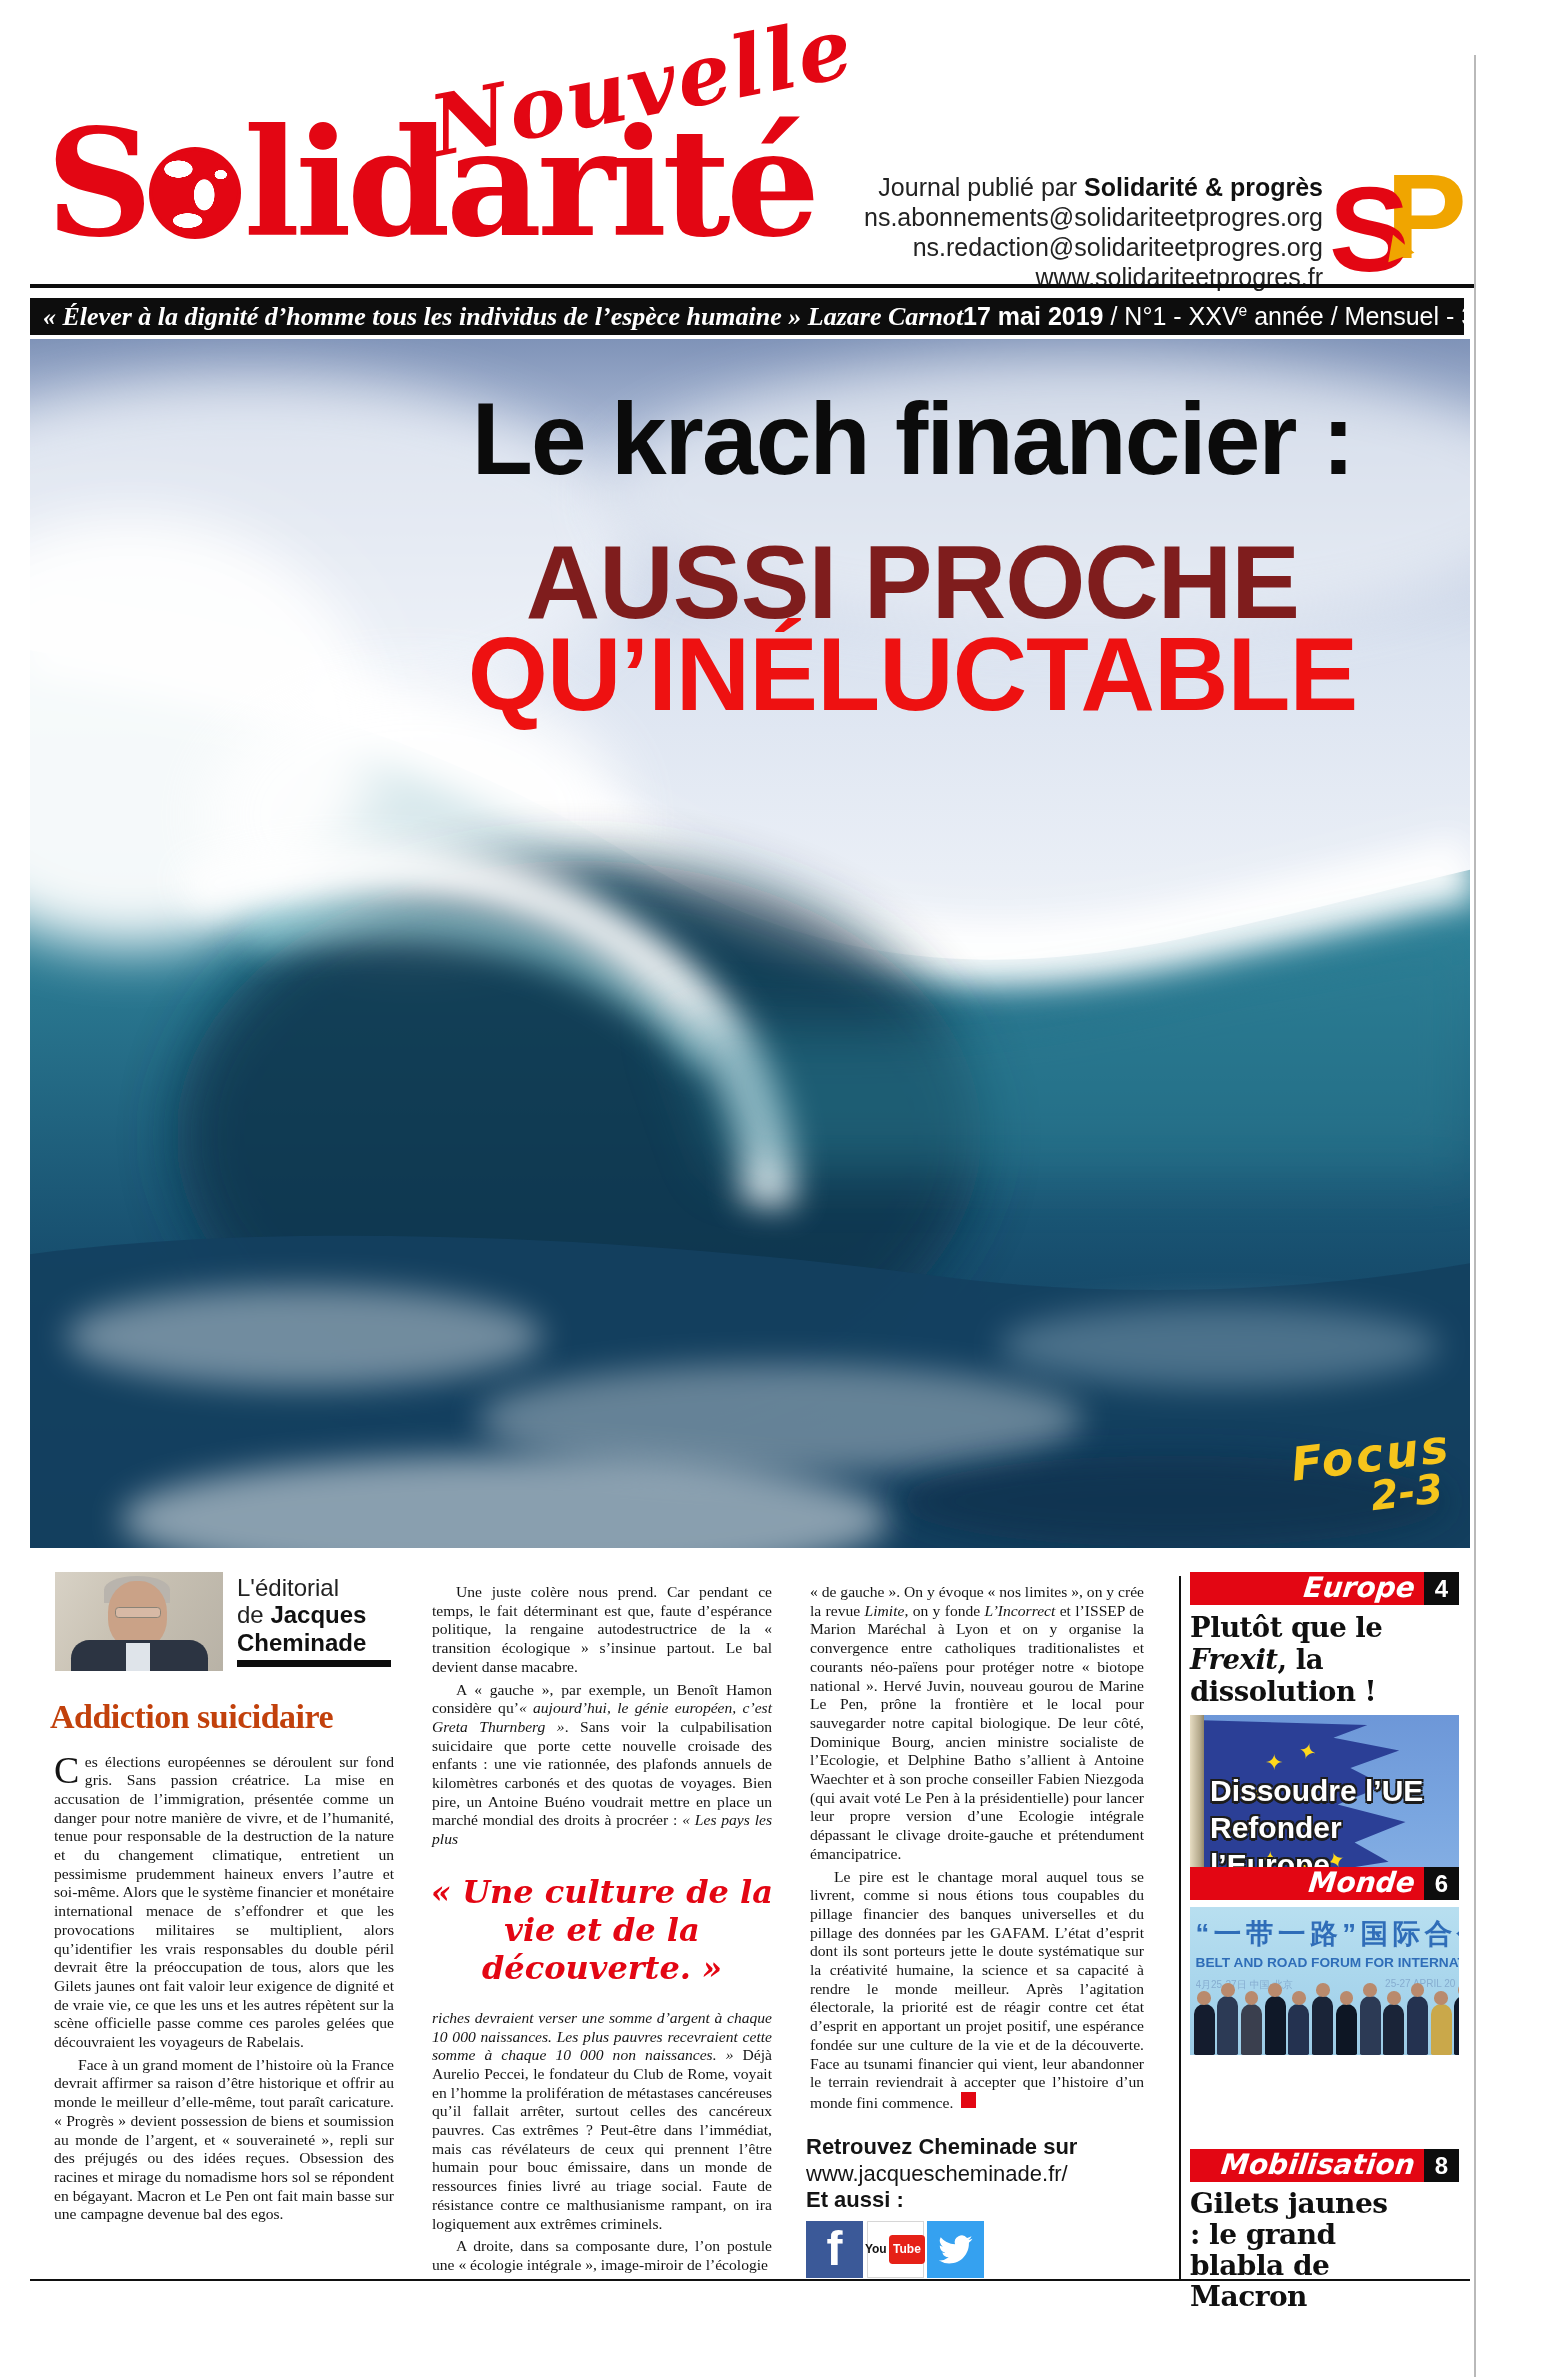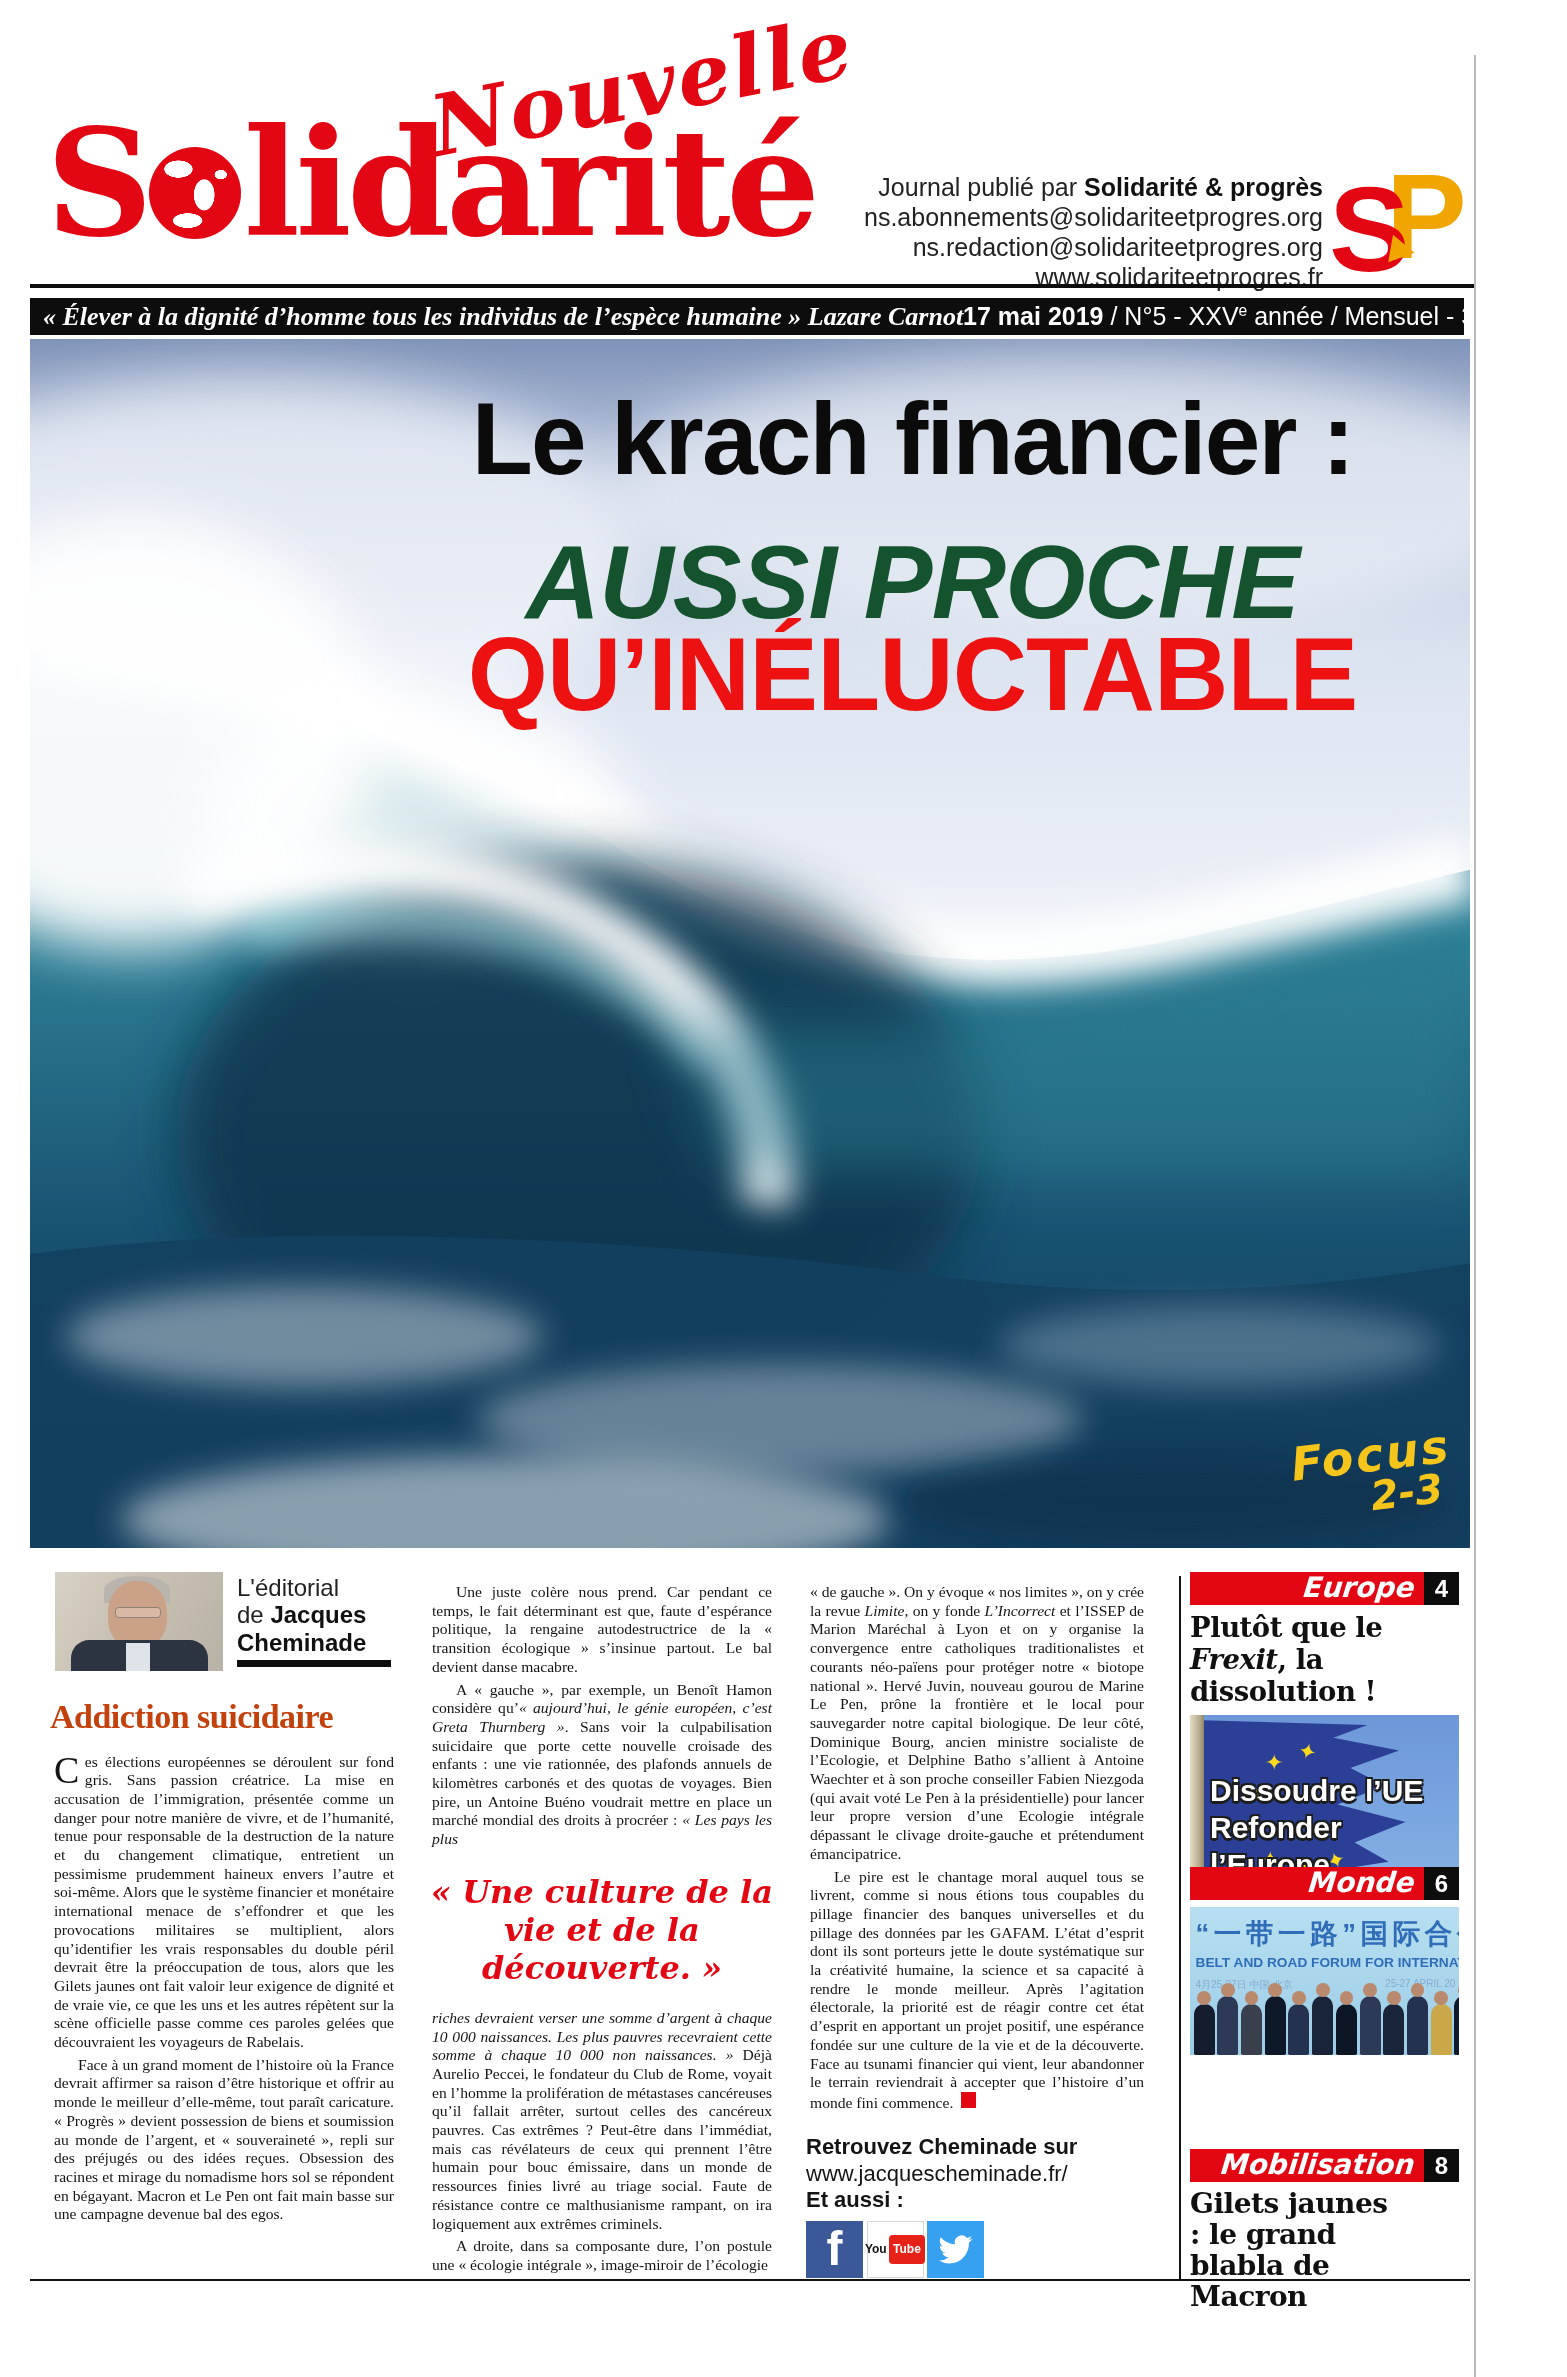--- a/index.html
+++ b/index.html
@@ -39,22 +39,22 @@
   .tag-issue{color:#fff;font-size:25px;padding-right:14.6px;white-space:nowrap;}
   .tag-issue b{font-weight:bold;}
   .tag-issue sup{font-size:15.6px;}
 
   
   .hero{position:absolute;left:30px;top:339px;width:1440px;height:1209px;overflow:hidden;background:#cfd9ea;}
   .hero svg{position:absolute;left:0;top:0;width:100%;height:100%;}
   .hero-headline{position:absolute;left:361px;top:44px;width:1043px;text-align:center;}
   .hl-black{font-size:102px;line-height:112px;font-weight:bold;color:#0b0b0b;
     letter-spacing:-1.8px;transform:scaleX(.98);white-space:nowrap;}
-  .hl-red{font-size:103px;line-height:92px;font-weight:bold;color:#14532d;
-    letter-spacing:-0.9px;margin-top:42px;white-space:nowrap;font-style:italic;}
+  .hl-red{font-size:103px;line-height:92px;font-weight:bold;color:#7f1d1d;
+    letter-spacing:-0.9px;margin-top:42px;white-space:nowrap;}
   .hl-red2{font-size:103px;line-height:92px;font-weight:bold;color:#ee1111;letter-spacing:-0.9px;white-space:nowrap;}
   .focus{position:absolute;right:16.5px;bottom:33px;color:#f6c51c;
     font-family:"DejaVu Sans",sans-serif;font-style:italic;font-weight:bold;
     transform:rotate(-7deg);text-align:right;}
   .focus .f1{font-size:46px;line-height:46px;letter-spacing:2.7px;}
   .focus .f2{font-size:40px;line-height:37px;padding-right:13px;}
 
   
   .col{position:absolute;width:348px;font-family:"Liberation Serif",serif;
     font-size:15.6px;line-height:18.7px;text-align:justify;color:#141414;}
@@ -153,21 +153,21 @@
 
   <div class="sp-logo">
     <span class="p">P</span>
     <span class="s">S</span>
     <span class="arrow"></span>
   </div>
 
   <div class="top-rule"></div>
   <div class="tag-bar">
     <span class="tag-quote">« Élever à la dignité d’homme tous les individus de l’espèce humaine » Lazare Carnot</span>
-    <span class="tag-issue"><b>17 mai 2019</b><span> / N°5 - XXV</span><sup>e</sup><span> année / Mensuel - 3 €</span></span>
+    <span class="tag-issue"><b>17 mai 2019</b><span> / N°1 - XXV</span><sup>e</sup><span> année / Mensuel - 3 €</span></span>
   </div>
 
   <div class="hero">
     <svg viewBox="0 0 1574 1321" preserveAspectRatio="none">
       <defs>
         <linearGradient id="sky" x1="0" y1="0" x2="0" y2="1">
           <stop offset="0" stop-color="#7f93b8"></stop>
             <stop offset="0.09" stop-color="#aebcd6"></stop>
           <stop offset="0.26" stop-color="#dbe3f0"></stop>
             <stop offset="0.5" stop-color="#eef2f8"></stop>

